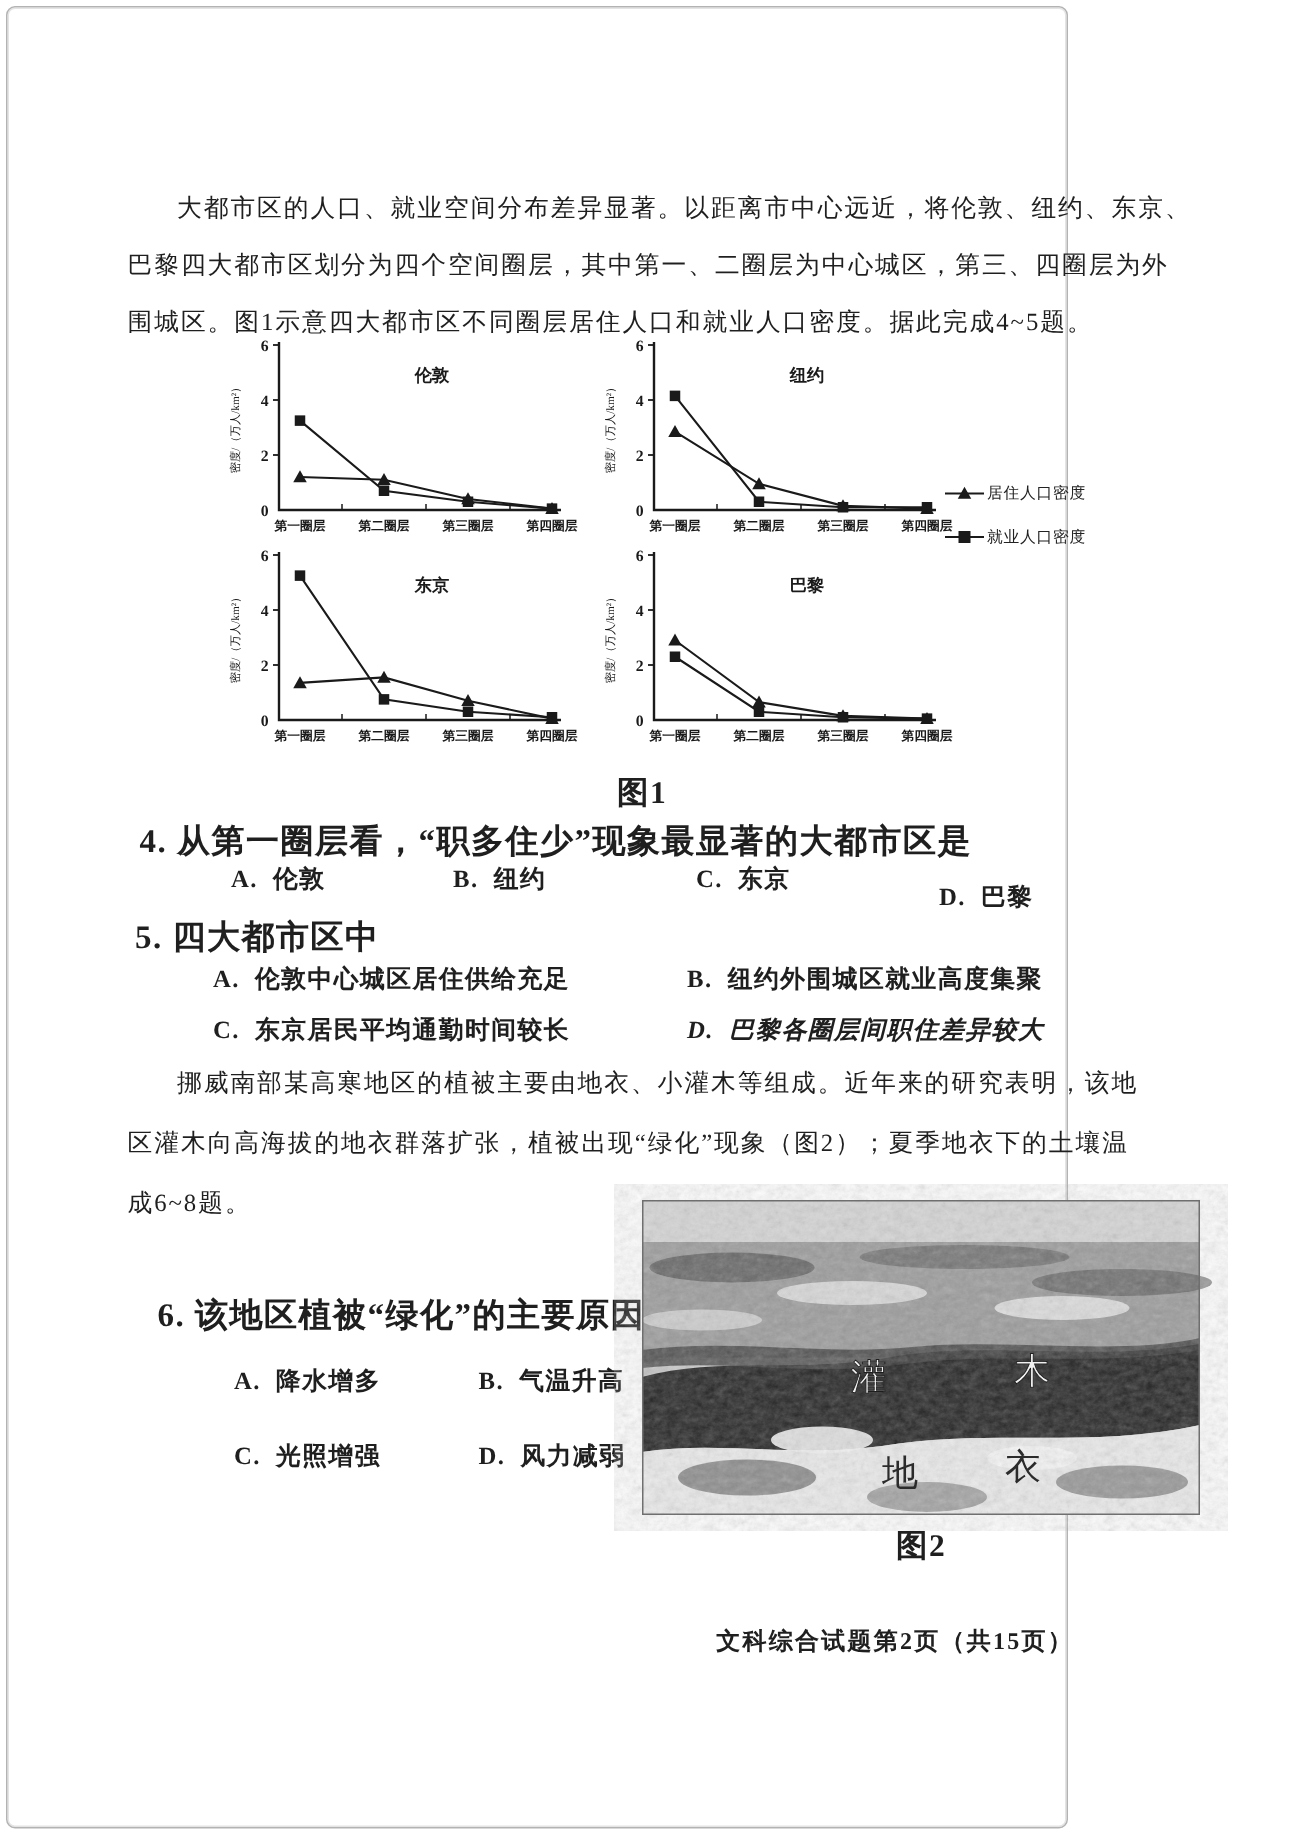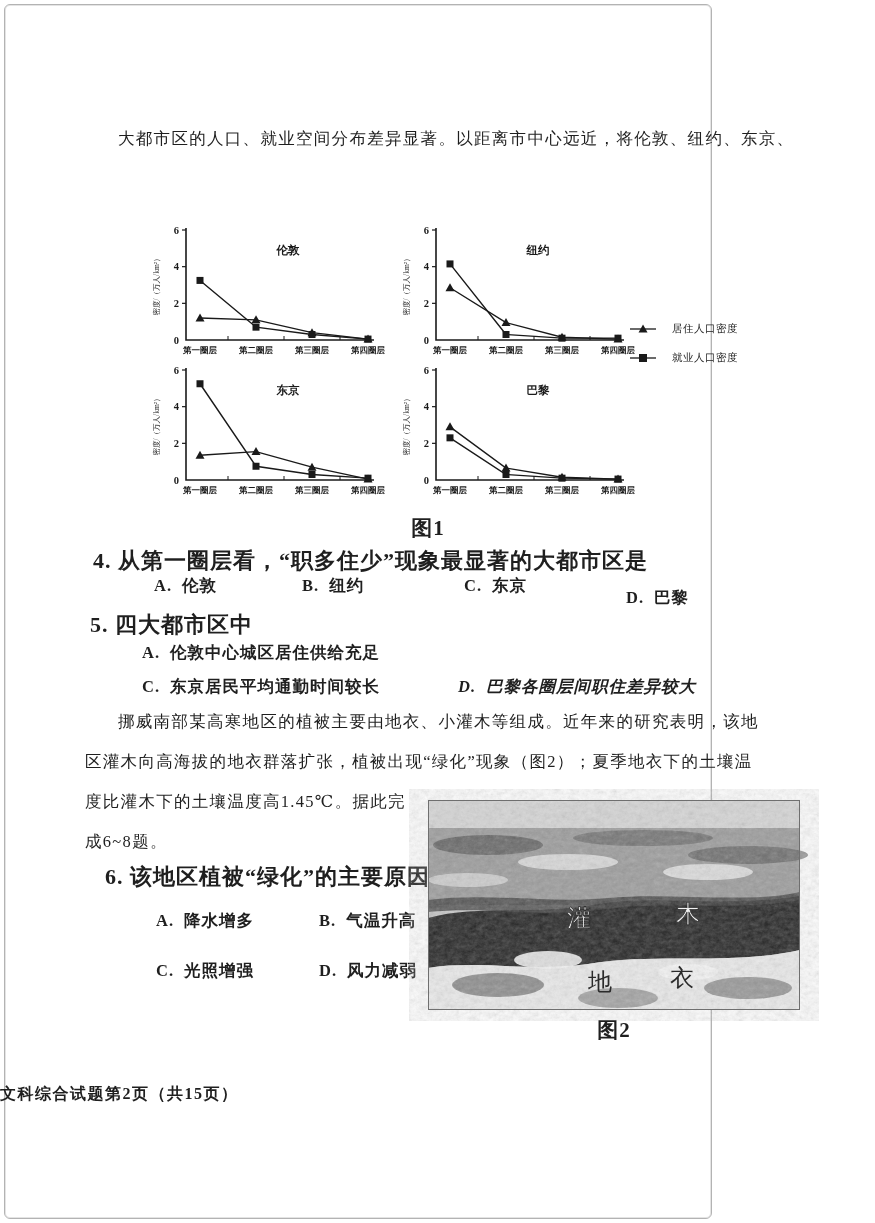--- a/index.html
+++ b/index.html
@@ -6,35 +6,37 @@
   body{font-family:"Liberation Serif","DejaVu Serif",serif;color:#1f1f1f;}
   .page{position:relative;width:716px;height:1223px;background:#fff;box-sizing:border-box;}
   .page-frame{position:absolute;left:4px;top:4px;right:4px;bottom:4px;border:1px solid #b3b3b3;border-radius:6px;box-shadow:0 0 0 1px #e4e4e4 inset;}
   .abs{position:absolute;}
   .para-line{font-size:16.5px;line-height:38px;letter-spacing:1.3px;white-space:nowrap;font-weight:500;}
   .indent{text-indent:2em;}
   .q-head{font-size:22px;font-weight:600;letter-spacing:1px;white-space:nowrap;}
   .opt{font-size:16.5px;font-weight:600;letter-spacing:1px;white-space:nowrap;}
   .opt .ol{margin-right:10px;}
   .fig-caption{font-size:21px;font-weight:600;letter-spacing:1px;text-align:center;}
-  .legend-row{display:flex;align-items:center;gap:16px;margin-bottom:15px;text-align:right;}
+  .legend-row{display:flex;align-items:center;gap:2px;margin-bottom:15px;text-align:right;}
   .legend-row .lt{font-size:10.5px;letter-spacing:0.5px;white-space:nowrap;color:#222;}
-  .footer{font-size:16px;font-weight:600;letter-spacing:1.5px;text-align:left;width:100%;}
+  .footer{font-size:16px;font-weight:600;letter-spacing:1.5px;text-align:right;width:100%;}
   .chart-grid{display:grid;grid-template-columns:250px 250px;grid-column-gap:0px;grid-row-gap:0px;}
   .chart-panel{width:250px;height:140px;}
   svg{display:block;overflow:visible;}
 </style>
 </head>
 <body>
 
 <div class="page">
   <div class="page-frame"></div>
 
   <div class="abs" style="left:85px;top:120px;width:712px;">
     <div class="para-line indent">大都市区的人口、就业空间分布差异显著。以距离市中心远近，将伦敦、纽约、东京、</div>
+    <div class="para-line">巴黎四大都市区划分为四个空间圈层，其中第一、二圈层为中心城区，第三、四圈层为外</div>
+    <div class="para-line">围城区。图1示意四大都市区不同圈层居住人口和就业人口密度。据此完成4~5题。</div>
   </div>
 
   <div class="abs chart-grid" style="left:148px;top:222px;">
     <div class="chart-panel">
         <svg width="250" height="140" viewBox="0 0 250 140">
           <path d="M38,6 V118 H226" fill="none" stroke="#1a1a1a" stroke-width="1.6"></path>
           <text x="31" y="121.8" text-anchor="end" font-size="10.5" font-weight="600" fill="#1a1a1a" font-family="Liberation Serif, serif">0</text>
           <line x1="34" y1="81.33333333333334" x2="38" y2="81.33333333333334" stroke="#1a1a1a" stroke-width="1.2"></line>
           <text x="31" y="85.13333333333334" text-anchor="end" font-size="10.5" font-weight="600" fill="#1a1a1a" font-family="Liberation Serif, serif">2</text>
           <line x1="34" y1="44.66666666666667" x2="38" y2="44.66666666666667" stroke="#1a1a1a" stroke-width="1.2"></line>
@@ -186,28 +188,28 @@
     <span class="abs opt" style="left:464px;"><span class="ol">C.</span><span>东京</span></span>
     <span class="abs opt" style="left:626px;margin-top:12px;"><span class="ol">D.</span><span>巴黎</span></span>
   </div>
 
   <div class="abs q-head" style="left:90px;top:610px;">
     <span>5.</span>
     <span>四大都市区中</span>
   </div>
   <div class="abs" style="left:0;top:642px;width:875px;height:66px;text-align:center;">
     <span class="abs opt" style="left:142px;top:0;"><span class="ol">A.</span><span>伦敦中心城区居住供给充足</span></span>
+    <span class="abs opt" style="left:458px;top:0;"><span class="ol">B.</span><span>纽约外围城区就业高度集聚</span></span>
     <span class="abs opt" style="left:142px;top:34px;"><span class="ol">C.</span><span>东京居民平均通勤时间较长</span></span>
     <span class="abs opt" style="left:458px;top:34px;font-style:italic;"><span class="ol">D.</span><span>巴黎各圈层间职住差异较大</span></span>
   </div>
 
   <div class="abs" style="left:85px;top:702px;width:712px;">
     <div class="para-line indent" style="line-height:40px;">挪威南部某高寒地区的植被主要由地衣、小灌木等组成。近年来的研究表明，该地</div>
     <div class="para-line" style="line-height:40px;">区灌木向高海拔的地衣群落扩张，植被出现“绿化”现象（图2）；夏季地衣下的土壤温</div>
-    <div class="para-line" style="line-height:40px;">度比灌木下的土壤温度高1.45℃。据此完</div>
     <div class="para-line" style="line-height:40px;">成6~8题。</div>
   </div>
 
   <div class="abs q-head" style="left:105px;top:862px;">
     <span>6.</span>
     <span>该地区植被“绿化”的主要原因是</span>
   </div>
   <div class="abs" style="left:16px;top:910px;width:430px;height:100px;">
     <span class="abs opt" style="left:140px;top:0;"><span class="ol">A.</span><span>降水增多</span></span>
     <span class="abs opt" style="left:303px;top:0;"><span class="ol">B.</span><span>气温升高</span></span>

